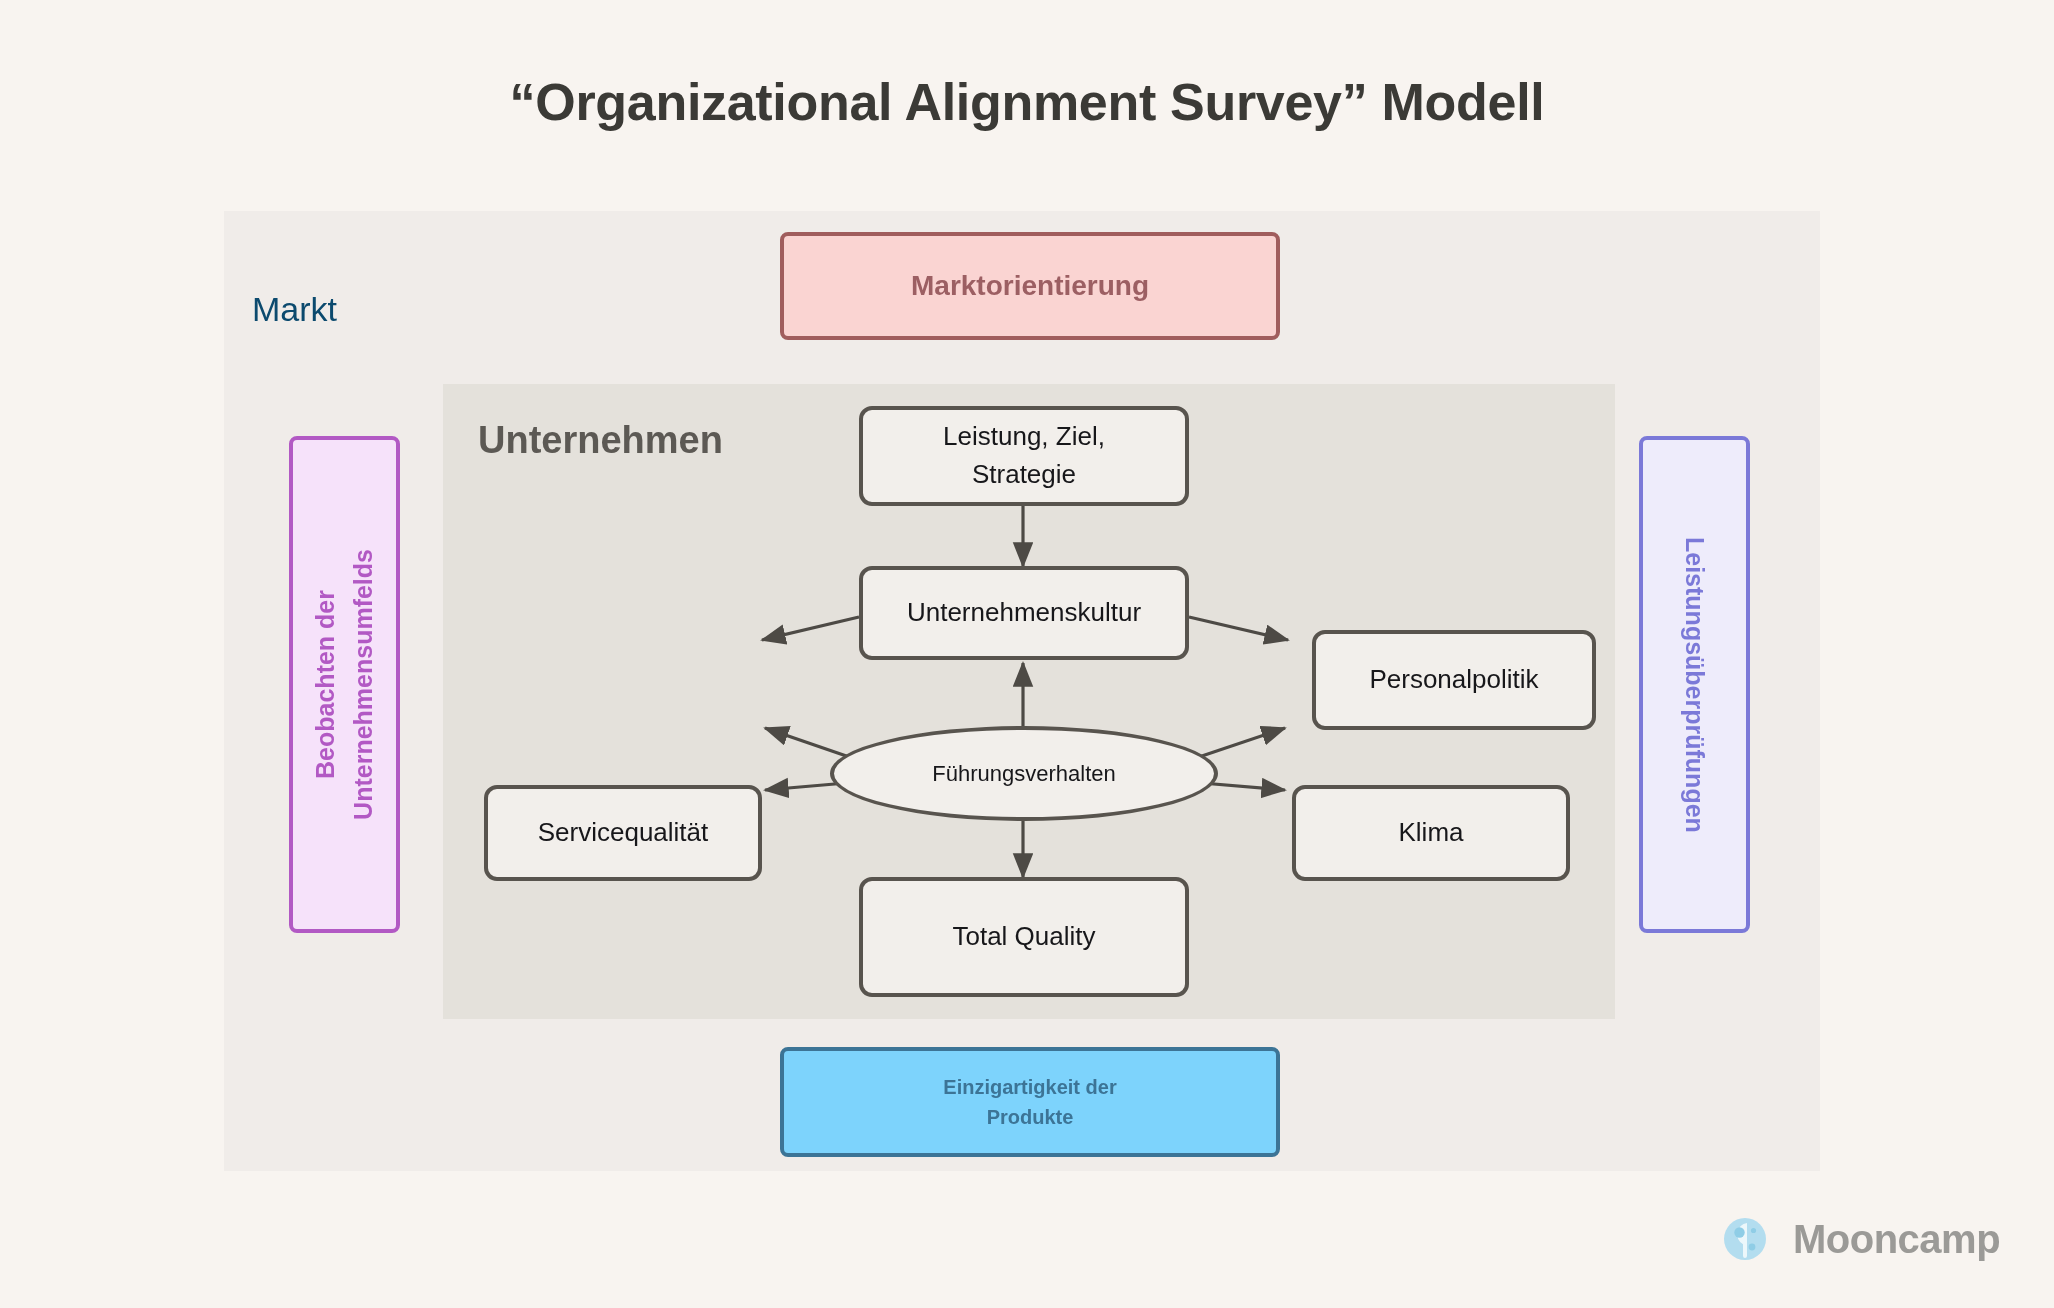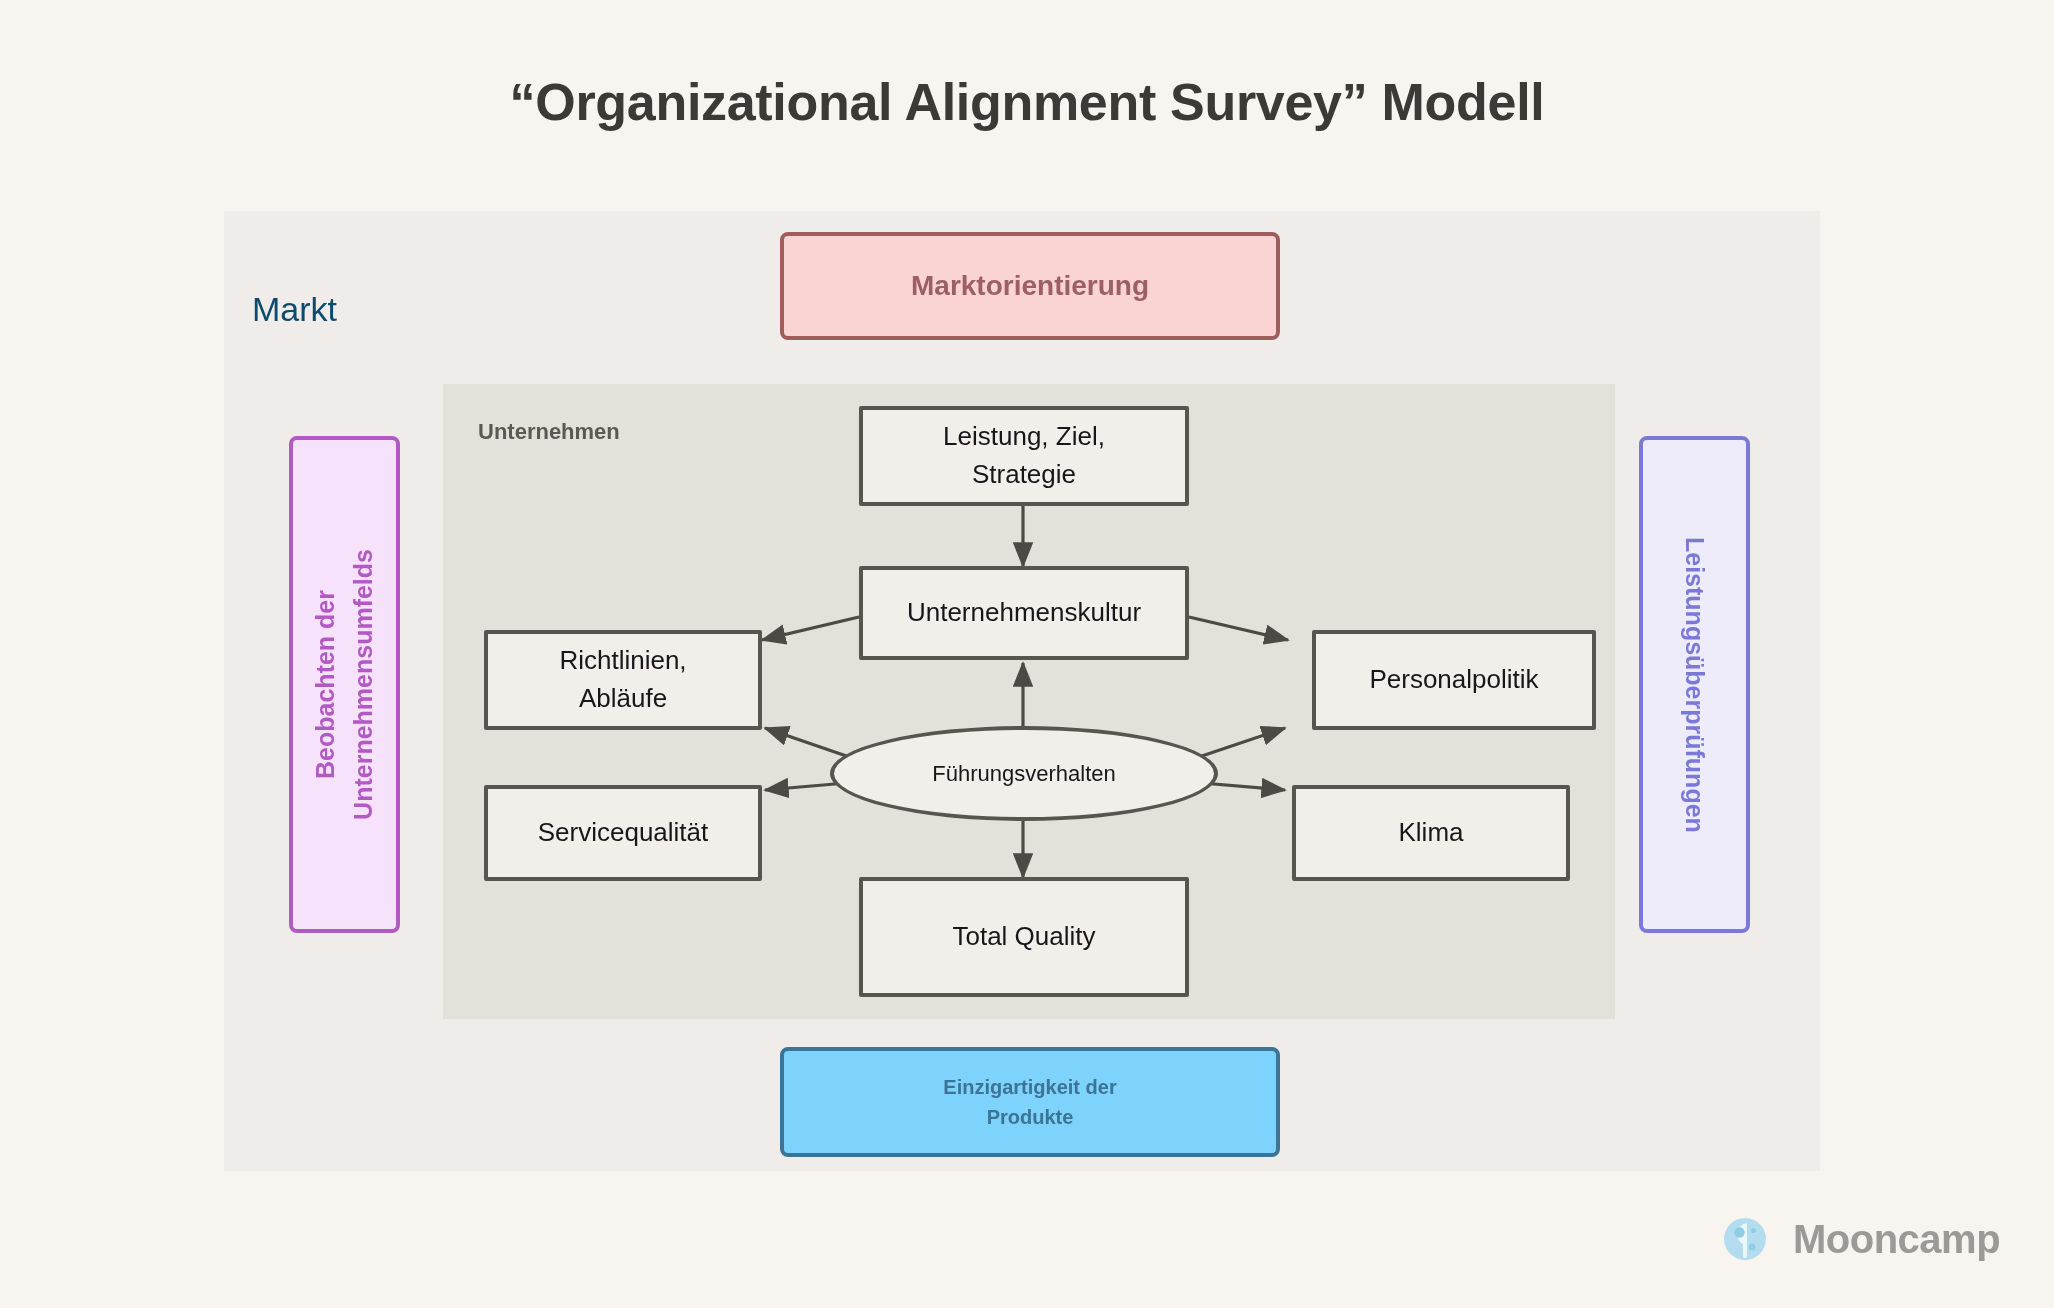--- a/index.html
+++ b/index.html
@@ -43,31 +43,31 @@
   .inner-panel {
     position: absolute;
     left: 443px; top: 384px;
     width: 1172px; height: 635px;
     background: #e4e1db;
   }
 
   .unternehmen-label {
     position: absolute;
     left: 478px; top: 419px;
-    font-size: 22px;
+    font-size: 38px;
     font-weight: bold;
     color: #5c5954;
   }
 
   
   .node {
     position: absolute;
     background: #f2efeb;
     border: 4px solid #58544e;
-    border-radius: 2px;
+    border-radius: 13px;
     display: flex;
     align-items: center;
     justify-content: center;
     text-align: center;
     font-size: 26px;
     color: #17171a;
     line-height: 1.45;
     box-sizing: border-box;
   }
 
@@ -215,24 +215,20 @@
 
   <div class="node" style="left:859px; top:406px; width:330px; height:100px; flex-direction:column;">
     <span>Leistung, Ziel,</span>
     <span>Strategie</span>
   </div>
 
   <div class="node" style="left:859px; top:566px; width:330px; height:94px;">
     <span>Unternehmenskultur</span>
   </div>
 
-  <div class="node" style="left:484px; top:630px; width:278px; height:100px; flex-direction:column;">
-    <span>Richtlinien,</span>
-    <span>Abläufe</span>
-  </div>
 
   <div class="node" style="left:484px; top:785px; width:278px; height:96px;">
     <span>Servicequalität</span>
   </div>
 
   <div class="ellipse" style="left:830px; top:726px; width:388px; height:95px;">
     <span>Führungsverhalten</span>
   </div>
 
   <div class="node" style="left:1292px; top:630px; width:284px; height:100px;margin-left:20px;">

